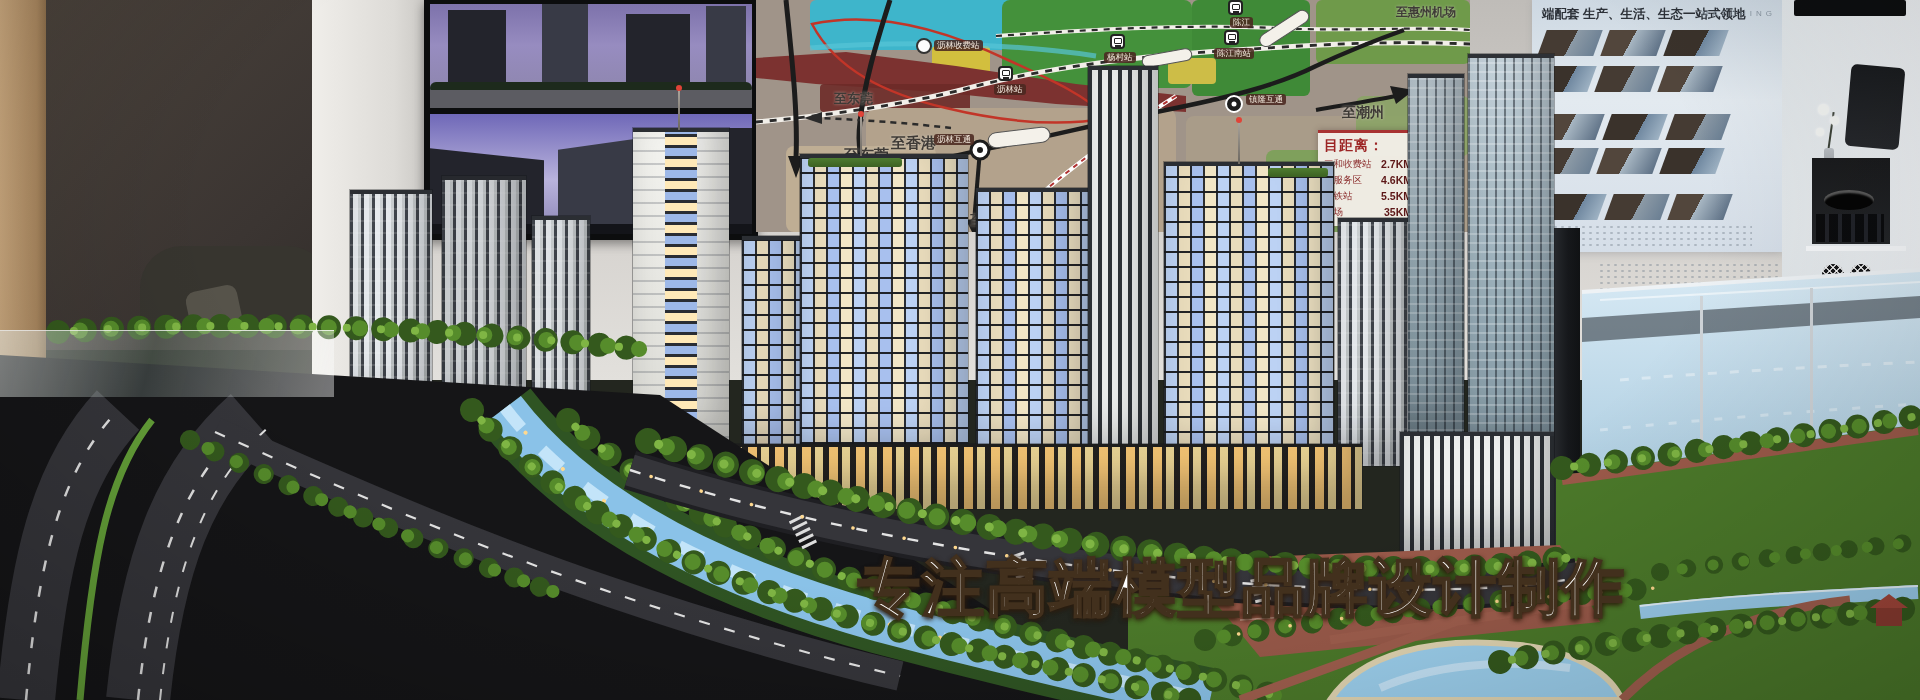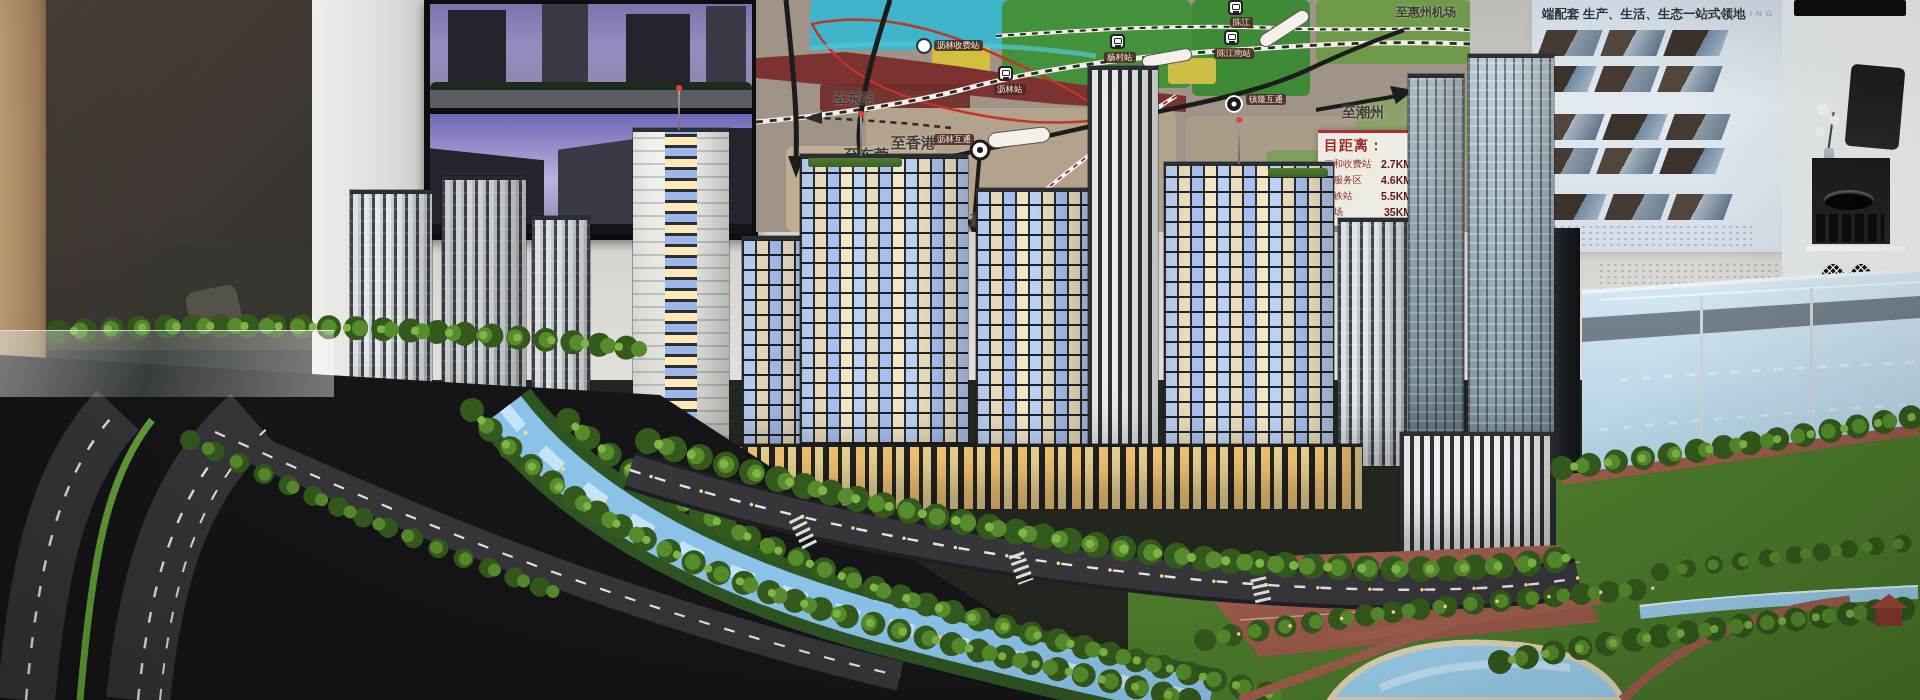--- a/index.html
+++ b/index.html
@@ -446,13 +446,14 @@
       <path d="M1562,480 C1700,462 1830,442 1918,430" stroke="#9c5a4a" stroke-width="10" fill="none"></path>
       <use href="#tRight" class="trD" stroke-width="24"></use>
       <use href="#tRight" class="trM" stroke-width="15" stroke-dashoffset="11"></use>
       <use href="#tRight" class="trL" stroke-width="8" stroke-dashoffset="22"></use>
     </g>
   </svg>
 
   <div class="abs glassL"></div>
   <div class="abs vignette"></div>
 
+  <div class="abs slogan">专注高端模型品牌设计制作</div>
 </div>
 
 </body></html>

